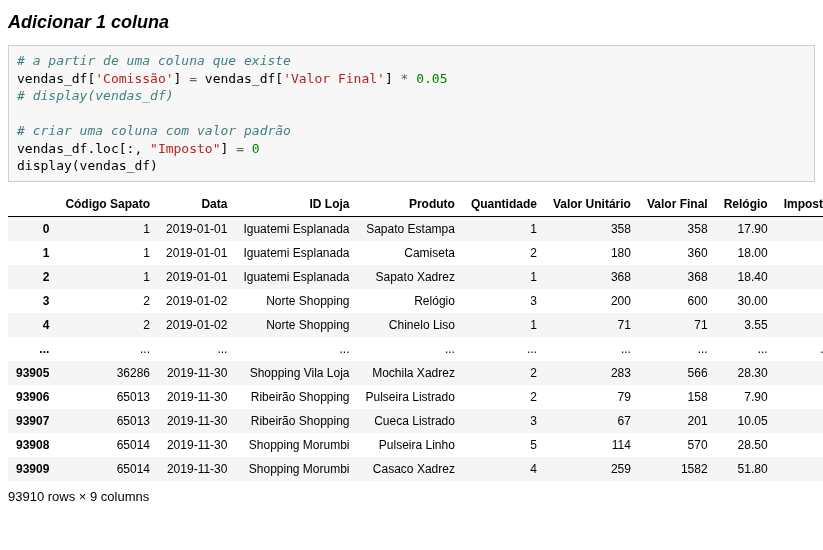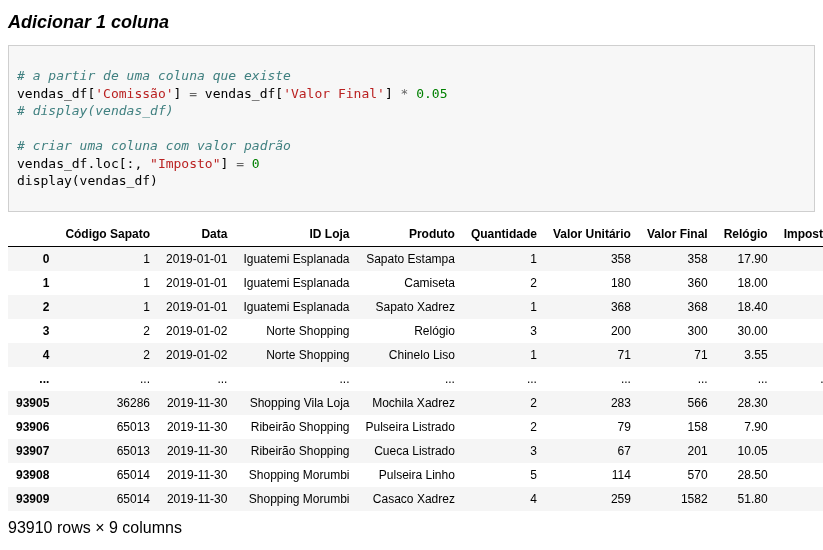--- a/index.html
+++ b/index.html
@@ -14,21 +14,21 @@
   }
   h3.heading {
     font-size: 18px;
     font-weight: bold;
     margin: 4px 0 12px 0;
     font-style: italic;
   }
   .code-cell {
     border: 1px solid #cfcfcf;
     background: #f7f7f7;
-    padding: 21px 8px;
+    padding: 6px 8px;
     font-family: "Menlo","Consolas","DejaVu Sans Mono",monospace;
     font-size: 13px;
     line-height: 1.35;
     white-space: pre;
     overflow-x: auto;
     margin-bottom: 10px;
   }
   .c-comment { color: #408080; font-style: italic; }
   .c-ident   { color: #000; }
   .c-str     { color: #ba2121; }
@@ -54,21 +54,21 @@
   table.dataframe tbody th {
     font-weight: bold;
   }
   table.dataframe tbody tr:nth-child(odd) {
     background: #f5f5f5;
   }
   table.dataframe tbody tr:nth-child(even) {
     background: #fff;
   }
   .shape-line {
-    font-size: 16px;
+    font-size: 13px;
     margin-top: 8px;
     color: #000;
   }
   .ell td, .ell th { color:#000; }
 </style>
 </head>
 <body>
 
 <h3 class="heading">Adicionar 1 coluna</h3>
 
@@ -133,21 +133,21 @@
         <td>0</td>
       </tr>
       <tr>
         <th>3</th>
         <td>2</td>
         <td>2019-01-02</td>
         <td>Norte Shopping</td>
         <td>Relógio</td>
         <td>3</td>
         <td>200</td>
-        <td>300</td>
+        <td>600</td>
         <td>30.00</td>
         <td>0</td>
       </tr>
       <tr>
         <th>4</th>
         <td>2</td>
         <td>2019-01-02</td>
         <td>Norte Shopping</td>
         <td>Chinelo Liso</td>
         <td>1</td>

